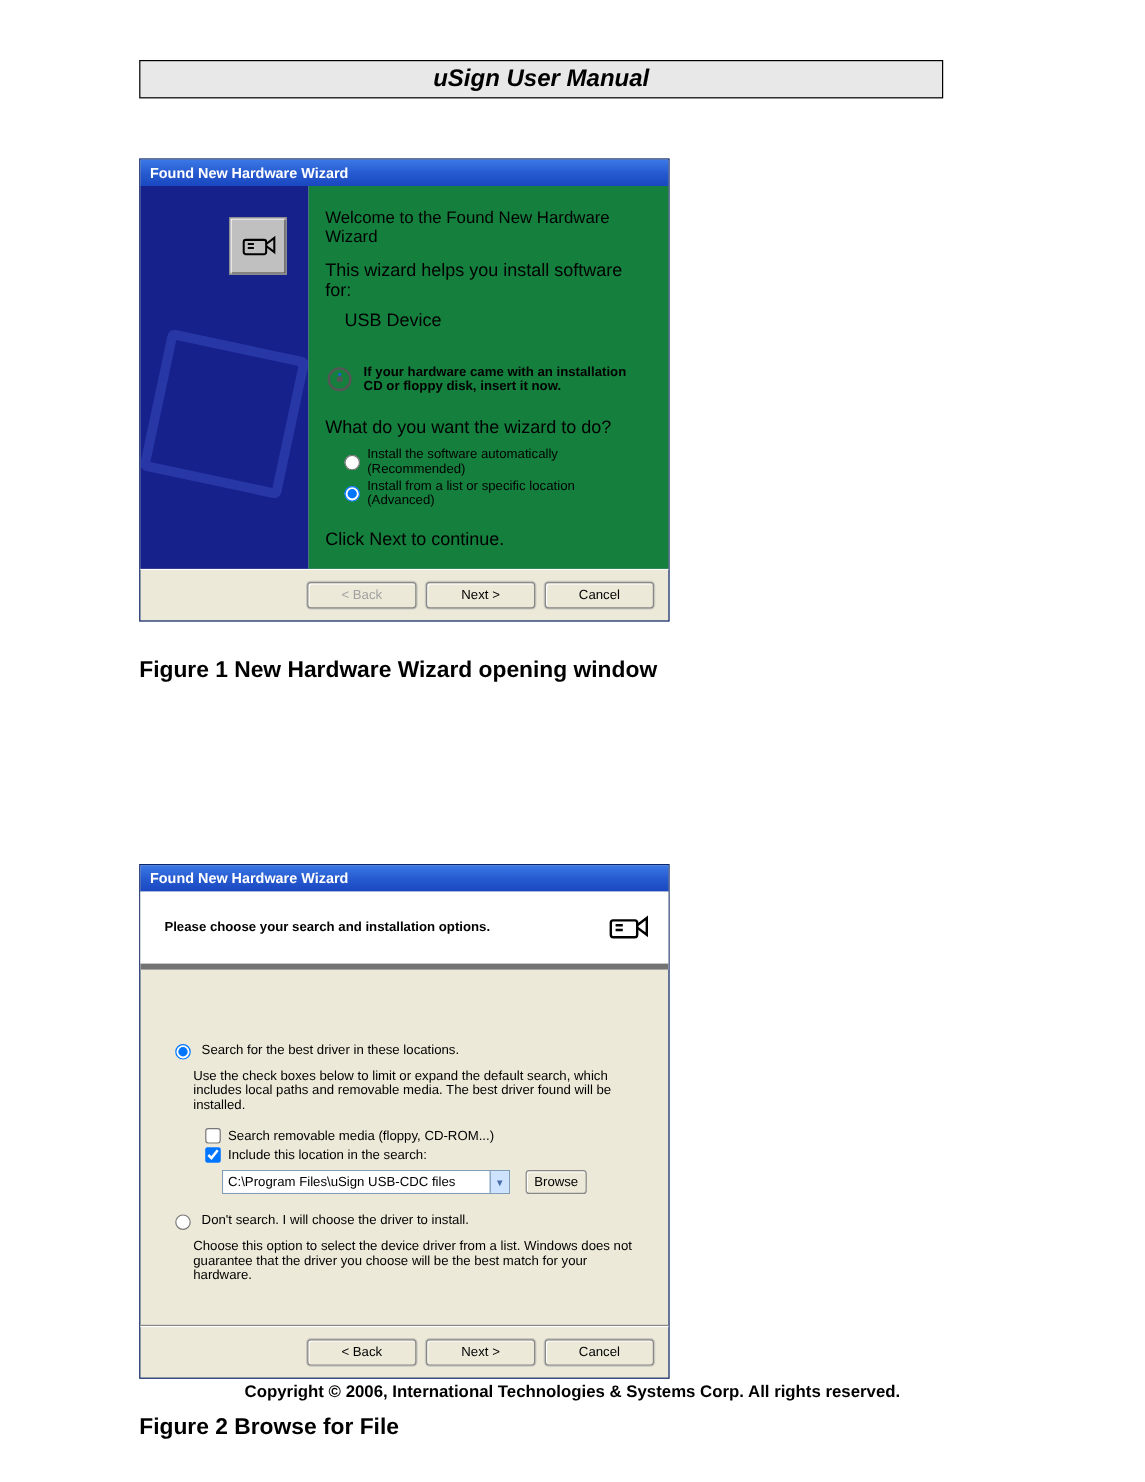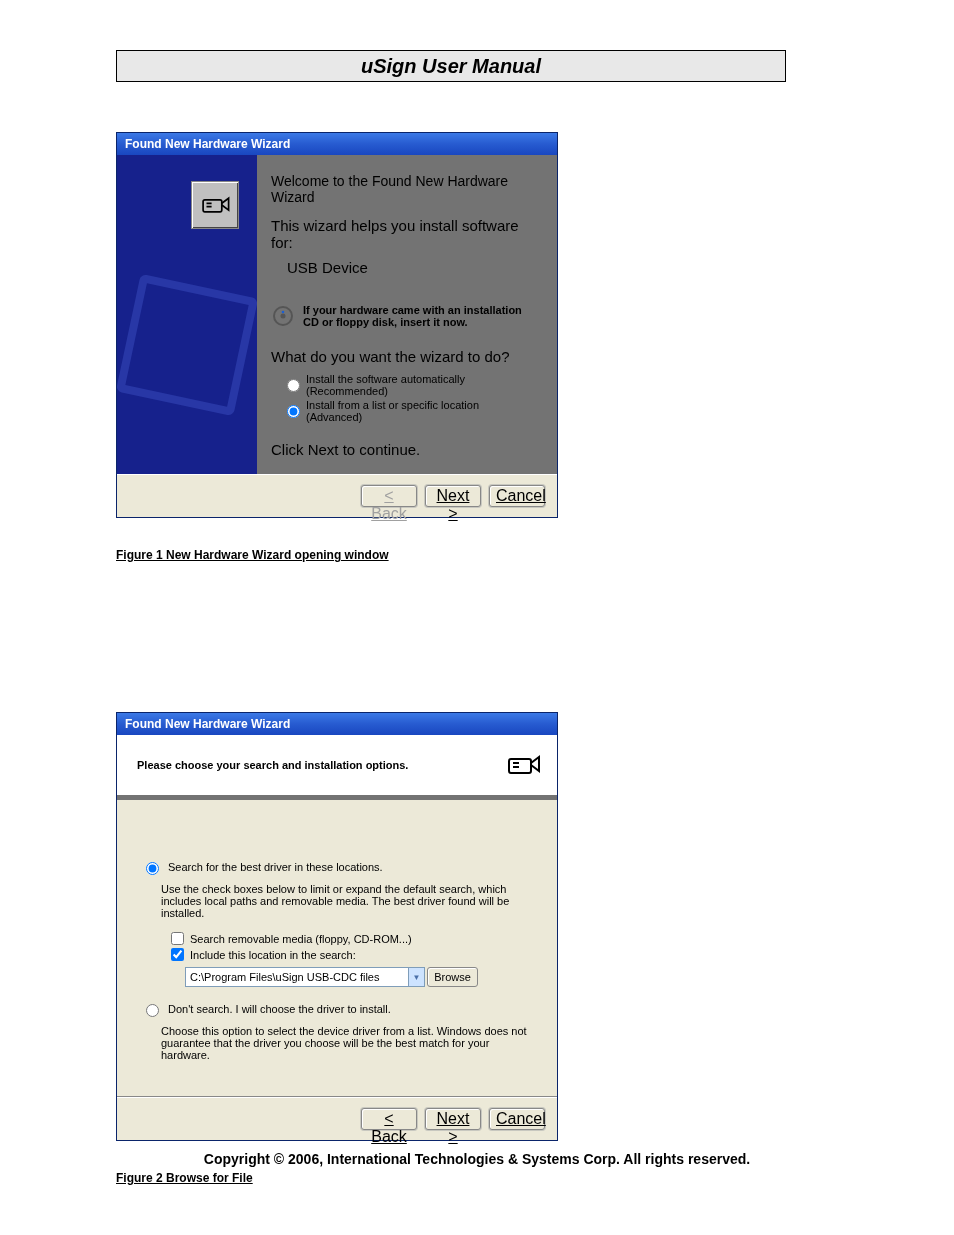--- a/index.html
+++ b/index.html
@@ -74,21 +74,21 @@
     top:130px;left:10px;
     transform:rotate(12deg);
     border-radius:6px;
     opacity:0.9;
   }
   .wiz-content {
     flex: 1;
     padding: 18px 30px 8px 14px;
     font-size: 11px;
     color: #000;
-    background: #737373;
+    background: #15803d;
   }
   .wiz-heading {
     font-size: 14px;
     margin: 0 0 12px 0;
     color: #000;
   }
   .wiz-subtext {
     font-size: 15px;
     margin-bottom: 8px;
   }
@@ -121,29 +121,28 @@
     box-shadow: 0 -1px 0 #888;
     margin:0;
   }
   .button-bar {
     display:flex;
     justify-content:flex-end;
     gap:8px;
     padding:10px 12px;
   }
   .button-bar button {
-    width:56px;
+    width:91px;
     height:22px;
-    font-size:16px;
+    font-size:11px;
     font-family: Tahoma, Arial, sans-serif;
     background:#ece9d8;
     border:1px solid #888;
     border-radius:3px;
     box-shadow: inset 1px 1px 0 #fff, 0 0 0 1px #c8c8c0;
-    text-decoration: underline;
   }
   .button-bar button:disabled { color:#a0a0a0; }
 
   
   .wiz-header2 {
     background:#fff;
     display:flex;
     justify-content:space-between;
     align-items:center;
     padding:10px 14px 10px 20px;
@@ -180,21 +179,21 @@
     gap:6px;
     font-size:11px;
     padding-left:30px;
     margin:3px 0;
   }
   .check-row input[type=checkbox]{
     width:13px;height:13px;margin:0;
   }
   .path-row {
     display:flex;
-    gap:2px;
+    gap:13px;
     align-items:center;
     padding-left:44px;
     margin:6px 0 14px 0;
   }
   .combobox {
     display:flex;
     width:240px;
     height:20px;
     border:1px solid #7f9db9;
     background:#fff;
@@ -210,24 +209,23 @@
     font-size:8px;color:#4a6fa8;
   }
   .browse-btn {
     width:51px;height:20px;font-size:11px;
     background:#ece9d8;border:1px solid #888;border-radius:3px;
     box-shadow: inset 1px 1px 0 #fff;
     font-family:Tahoma,Arial,sans-serif;
   }
 
   .caption {
-    font-size:12px;
+    font-size:19px;
     font-weight:bold;
     margin: 8px 0 0 0;
-    text-decoration: underline;
   }
   .gap-big { height: 150px; }
   .footer {
     position:absolute;
     bottom:68px;
     left:0;right:0;
     text-align:center;
     font-size:14px;
     font-weight:bold;
   }

